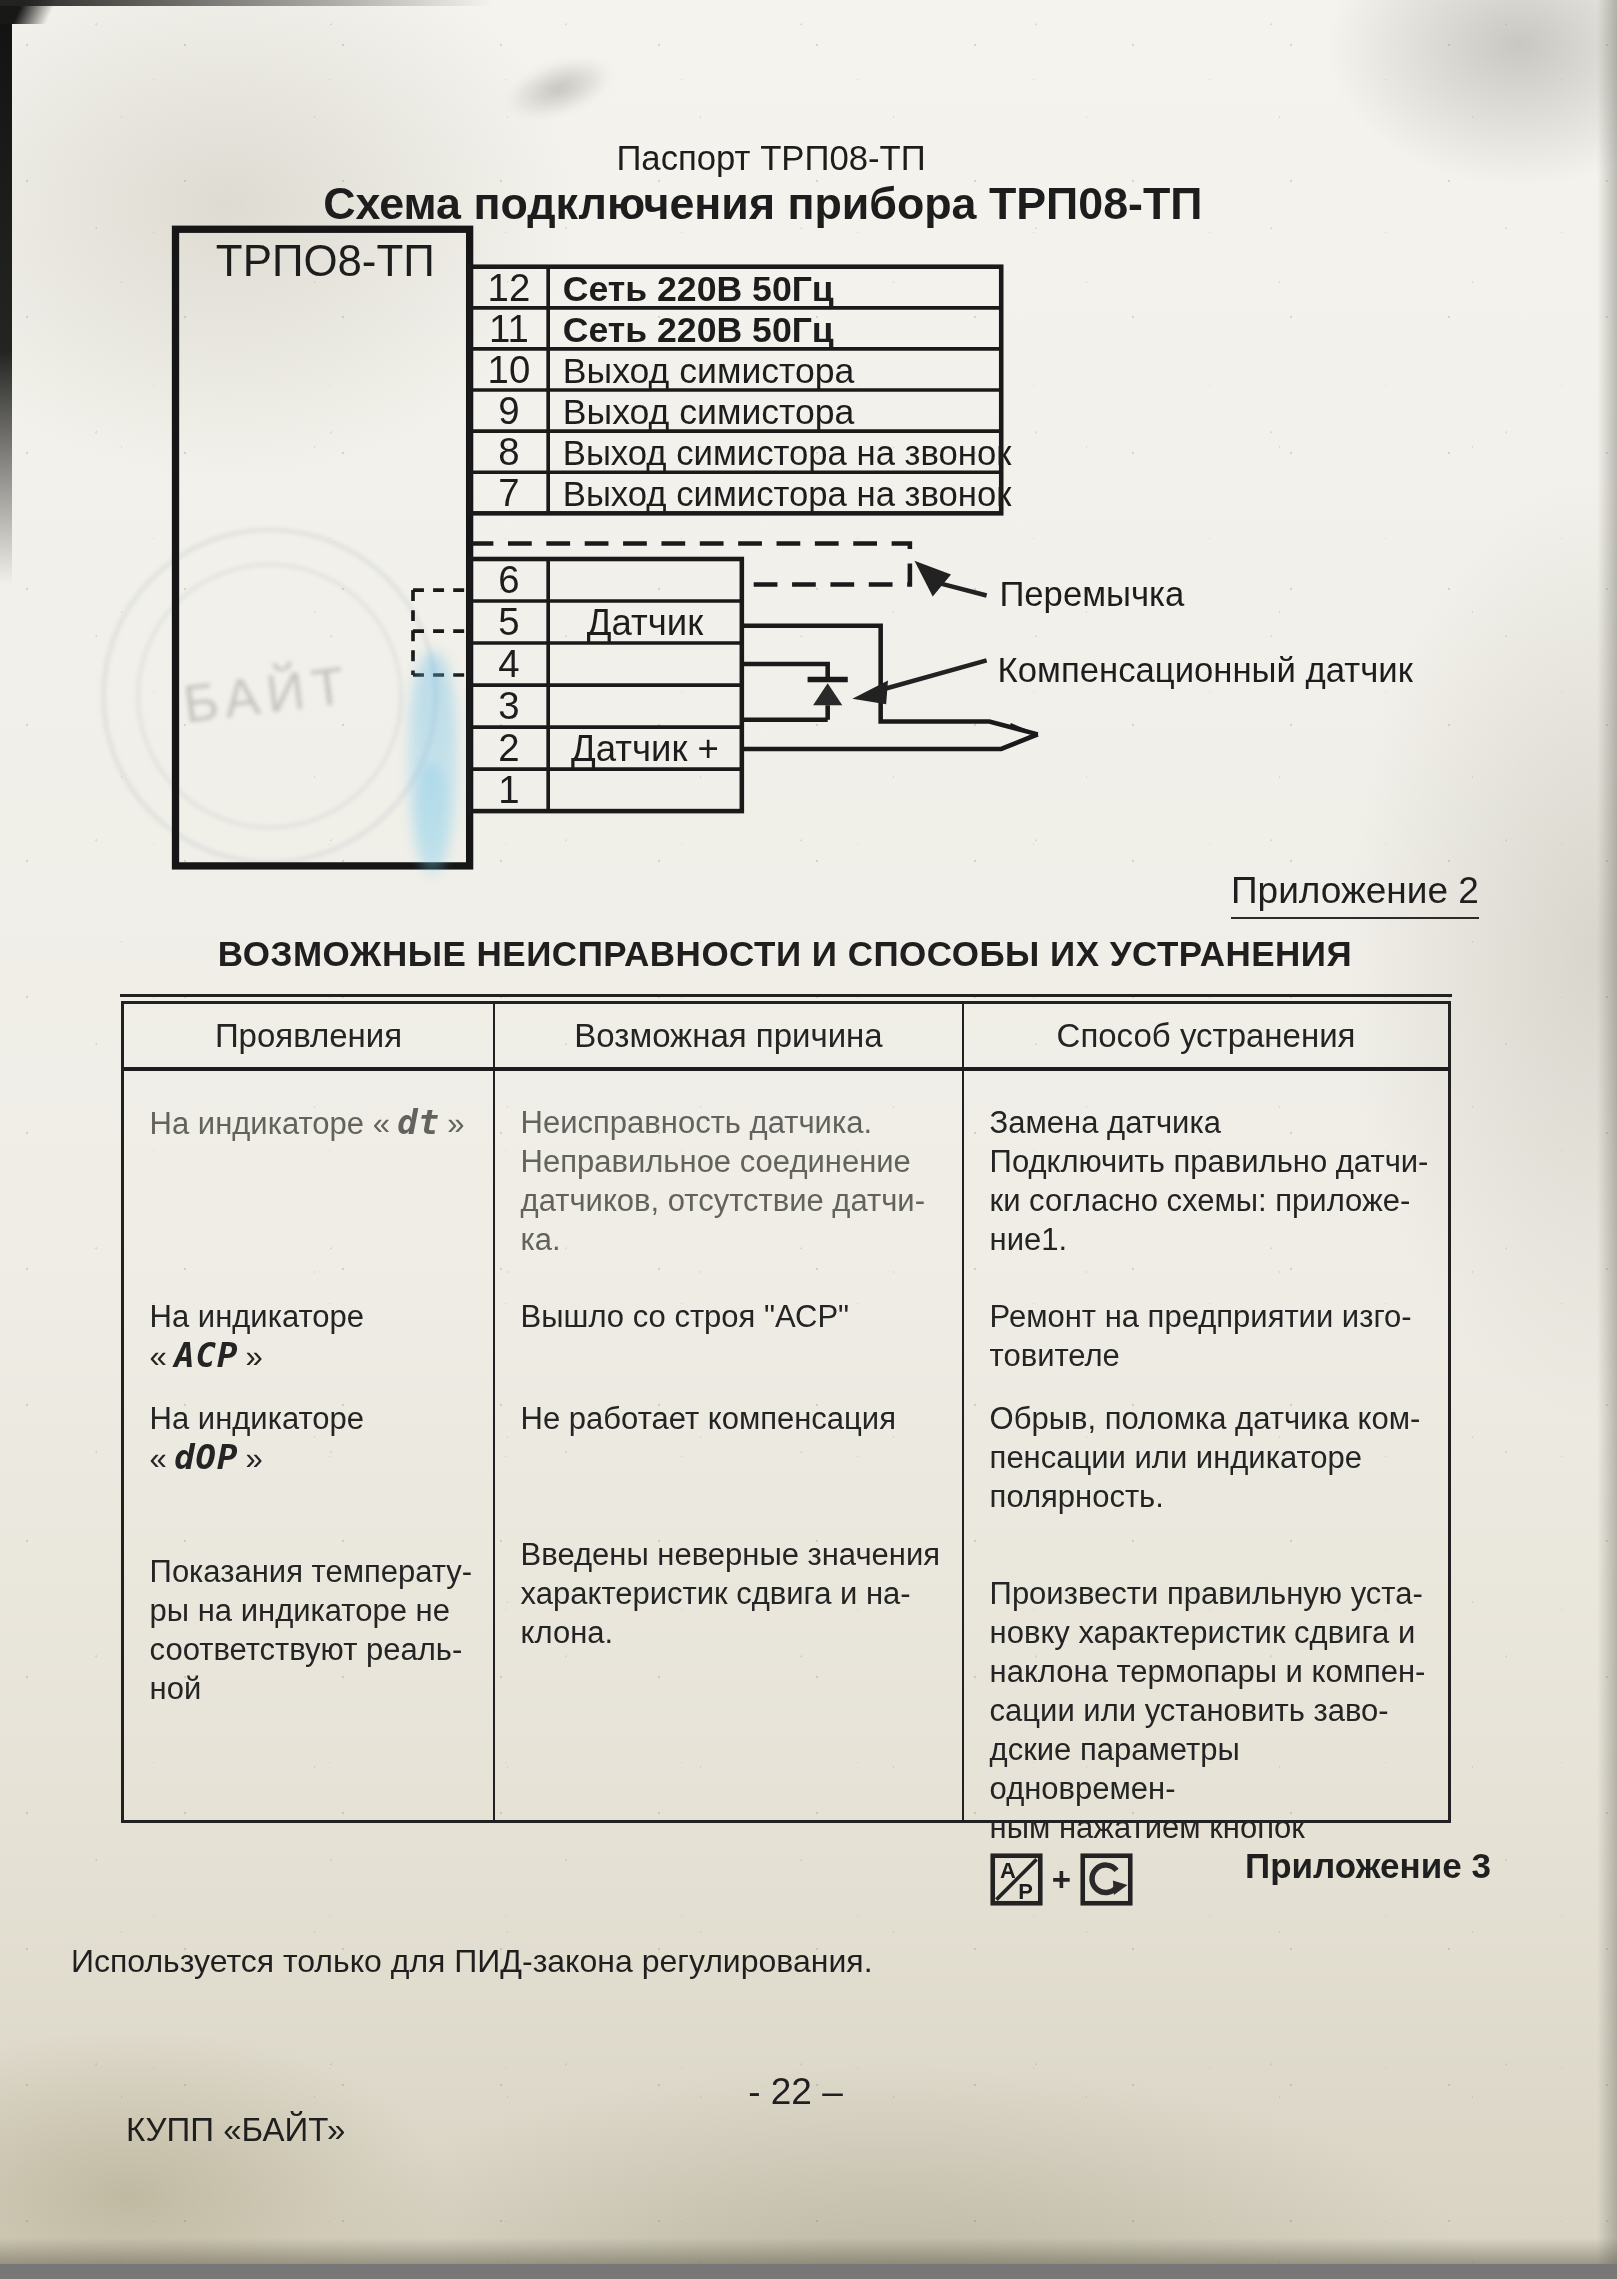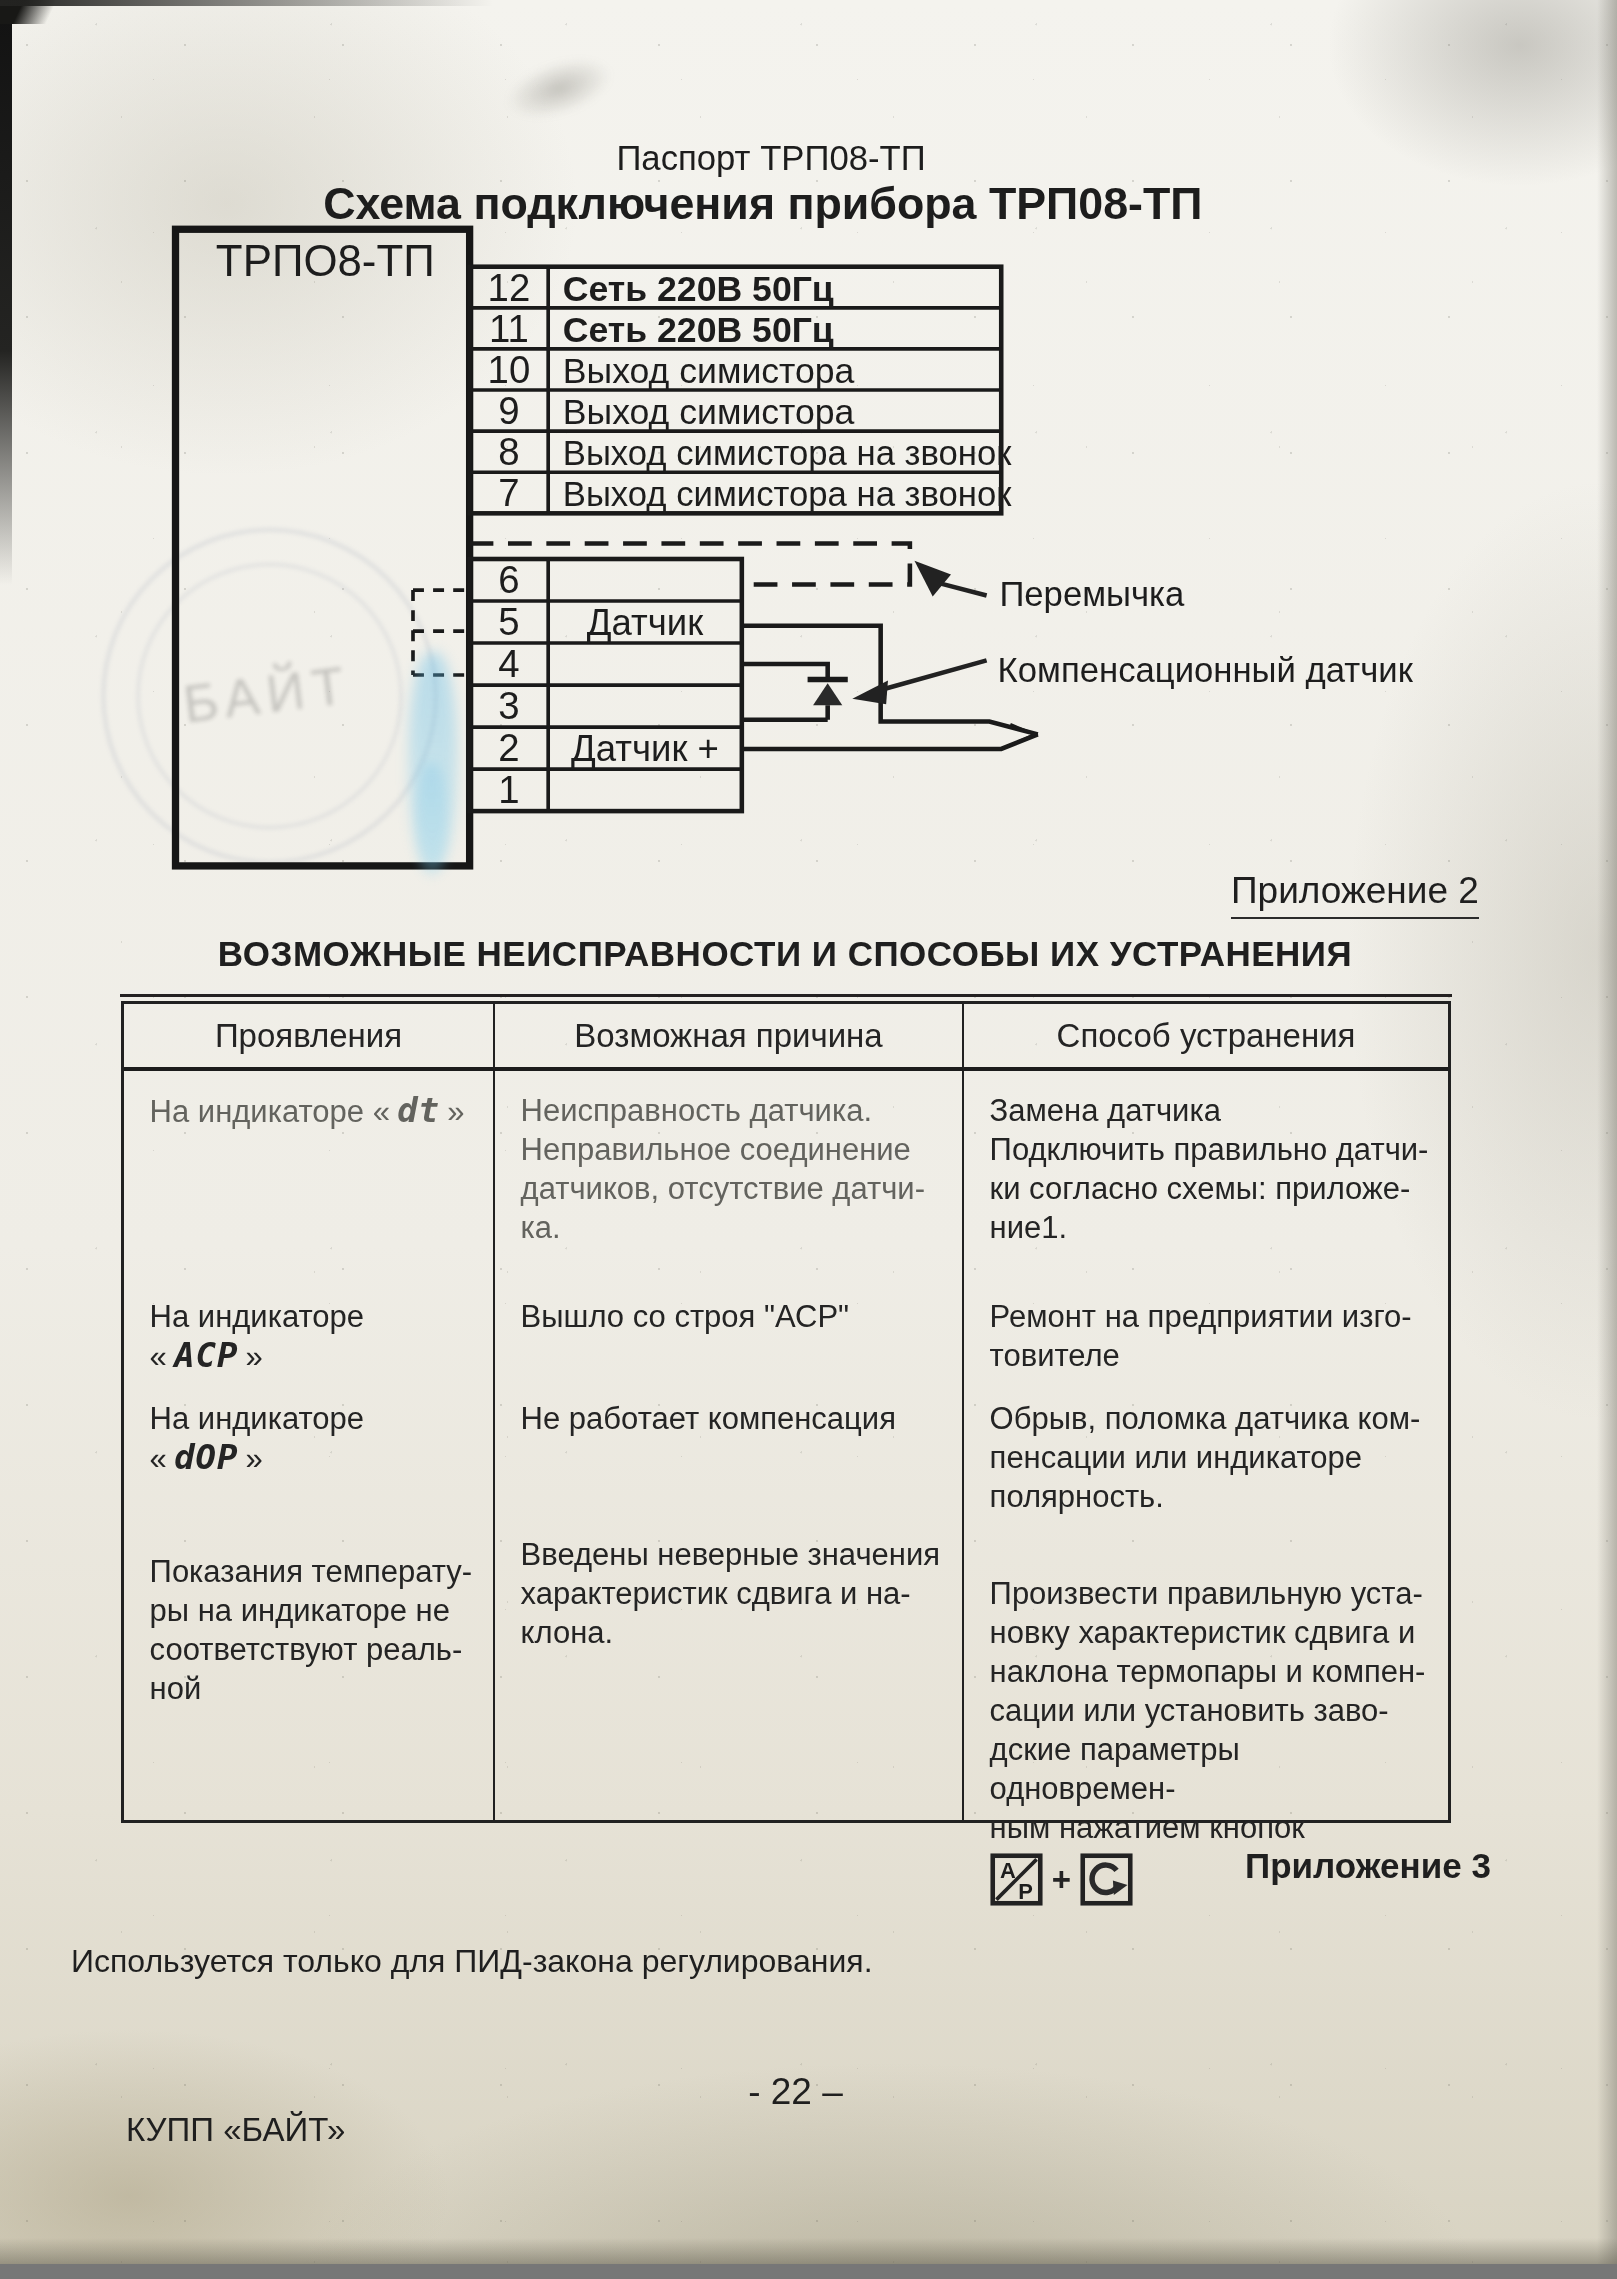--- a/index.html
+++ b/index.html
@@ -40,21 +40,21 @@
   .a2-label{left:1231px;top:870px;font-size:37px;border-bottom:2.7px solid #2b2b2b;padding-bottom:4.6px;z-index:2;}
   .a2-heading{left:121px;top:934px;width:1328px;text-align:center;font-size:35px;font-weight:bold;letter-spacing:0.5px;z-index:2;}
   .ftable{left:121px;top:1001px;width:1324px;border:3.7px solid #212121;display:grid;
     grid-template-columns:371px 469px 1fr;grid-template-rows:67px 219px 96px 142px 292px;
     font-size:31px;line-height:39px;color:#242424;z-index:2;}
   .ftable::before{content:"";position:absolute;left:-3.7px;right:-3.7px;top:-10px;height:2.7px;background:#242121;}
   .cell{padding:0 16.4px 0 25.6px;white-space:pre-line;}
   .cb1,.cb2{border-right:2.7px solid #212121;}
   .hcell{display:flex;align-items:center;justify-content:center;border-bottom:4.6px solid #1c1c1c;
     font-size:33px;padding:0;white-space:normal;}
-  .r1{padding-top:20px;} .r2{padding-top:7.3px;} .r3{padding-top:12.8px;} .r4{padding-top:7.3px;}
+  .r1{padding-top:32px;} .r2{padding-top:7.3px;} .r3{padding-top:12.8px;} .r4{padding-top:7.3px;}
   .sym4{padding-top:24px;}
   .faded{color:#63635e;}
   .seg{font-family:"DejaVu Sans Mono",monospace;font-weight:bold;font-style:italic;font-size:34px;margin:0 7.3px;letter-spacing:0.9px;}
   .btnrow{display:flex;align-items:center;gap:9.1px;margin-top:5.5px;}
   .btnplus{font-size:33px;font-weight:bold;}
   
   .a3-label{left:1245px;top:1846px;font-size:35px;font-weight:bold;z-index:2;}
   .a3-title{left:71px;top:1902px;font-size:34px;font-weight:bold;font-style:italic;z-index:2;}
   .a3-text{left:71px;top:1943px;font-size:32px;z-index:2;}
   .pagenum{left:704px;top:2071px;width:183px;text-align:center;font-size:37px;z-index:2;}

